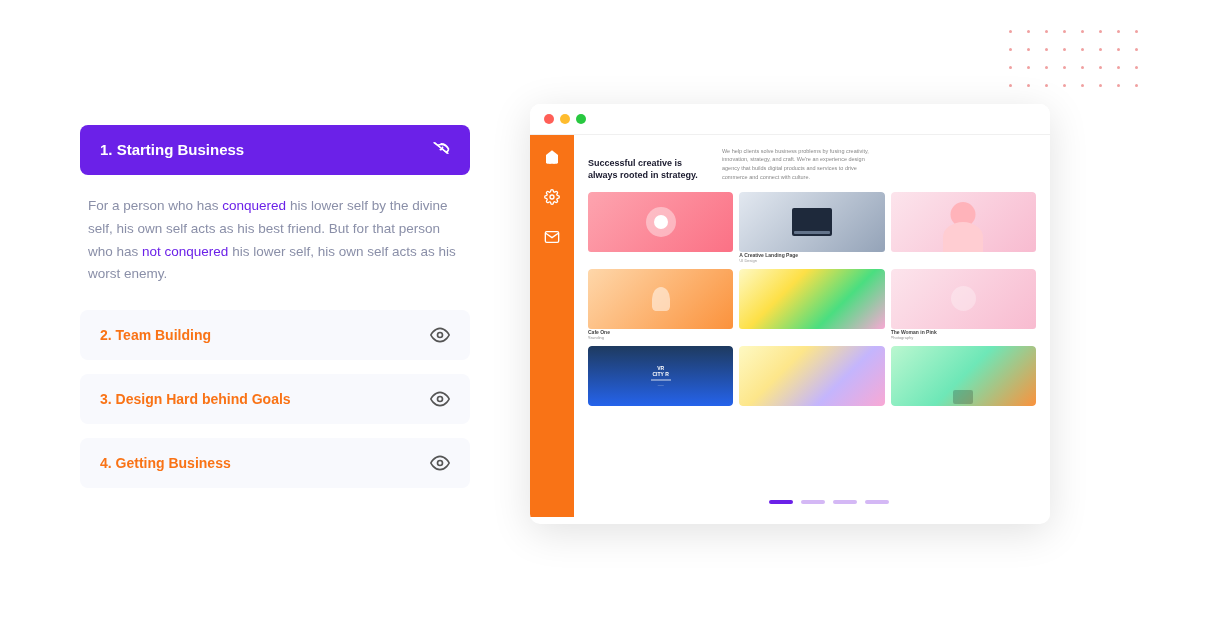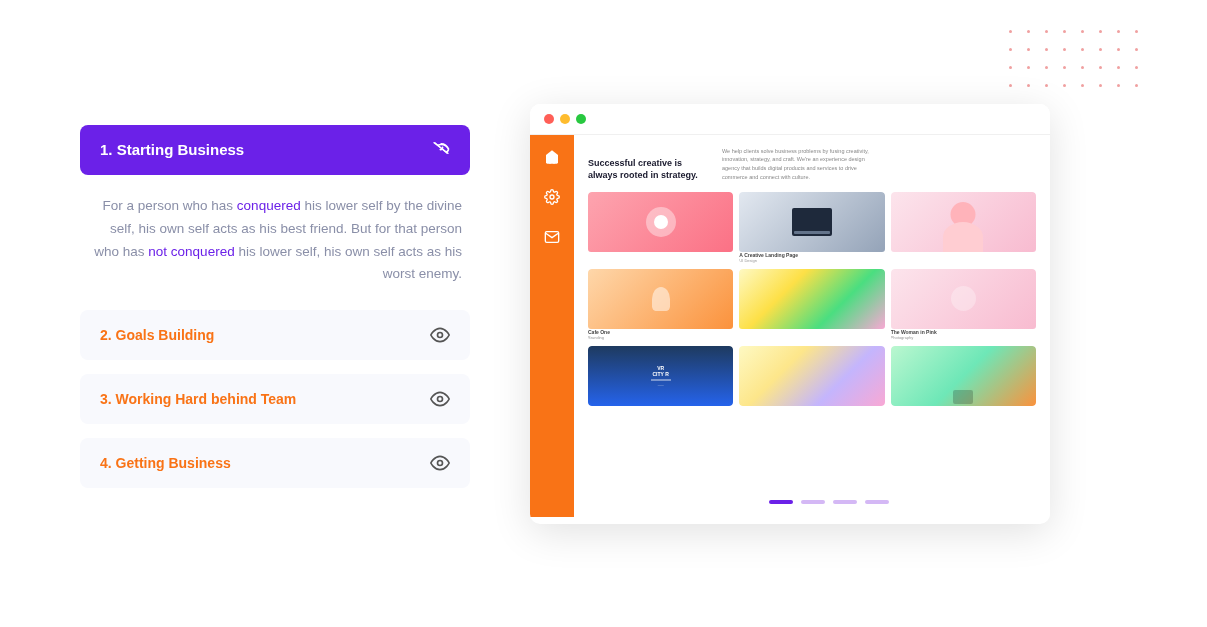--- a/index.html
+++ b/index.html
@@ -61,21 +61,20 @@
       font-size: 15px;
       font-weight: 600;
     }
     .accordion-item-active .acc-icon {
       color: #fff;
       font-size: 16px;
     }
 
     .accordion-content {
       padding: 20px 8px 24px 8px;
-      text-align: right;
     }
     .accordion-content p {
       color: #8a8fa8;
       font-size: 13.5px;
       line-height: 1.7;
     }
     .accordion-content p span.highlight {
       color: #6b21e8;
     }
 
@@ -315,31 +314,31 @@
     </div>
 
     <div class="accordion-content">
       <p>
         For a person who has <span class="highlight">conquered</span> his lower self by the divine self, his own self acts as his best friend. But for that person who has <span style="color:#6b21e8">not conquered</span> his lower self, his own self acts as his worst enemy.
       </p>
     </div>
 
     <div class="accordion-item">
       <span class="acc-title">
-        <span style="color:#f97316">2. </span><span>Goals Building</span>
+        <span style="color:#f97316">2. </span><span>Team Building</span>
       </span>
       <svg class="acc-eye" viewBox="0 0 24 24" fill="none" stroke="#555" stroke-width="2">
         <path d="M1 12s4-8 11-8 11 8 11 8-4 8-11 8-11-8-11-8z"></path>
         <circle cx="12" cy="12" r="3"></circle>
       </svg>
     </div>
 
     <div class="accordion-item">
       <span class="acc-title">
-        <span style="color:#f97316">3. </span><span>Working Hard behind Team</span>
+        <span style="color:#f97316">3. </span><span>Design Hard behind Goals</span>
       </span>
       <svg class="acc-eye" viewBox="0 0 24 24" fill="none" stroke="#555" stroke-width="2">
         <path d="M1 12s4-8 11-8 11 8 11 8-4 8-11 8-11-8-11-8z"></path>
         <circle cx="12" cy="12" r="3"></circle>
       </svg>
     </div>
 
     <div class="accordion-item">
       <span class="acc-title">
         <span style="color:#f97316">4. </span><span>Getting Business</span>

